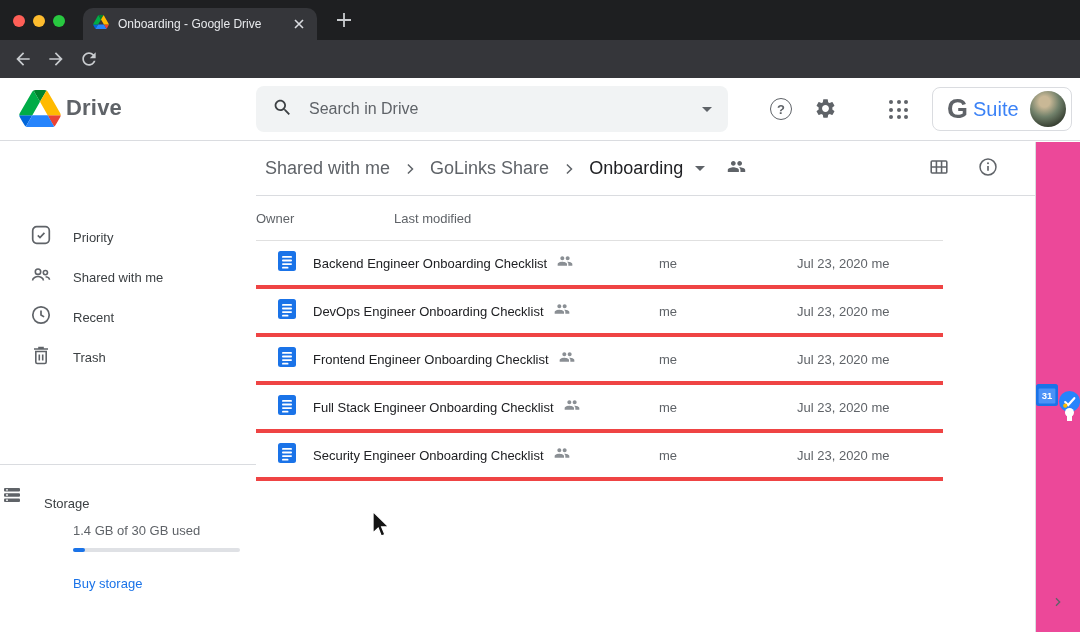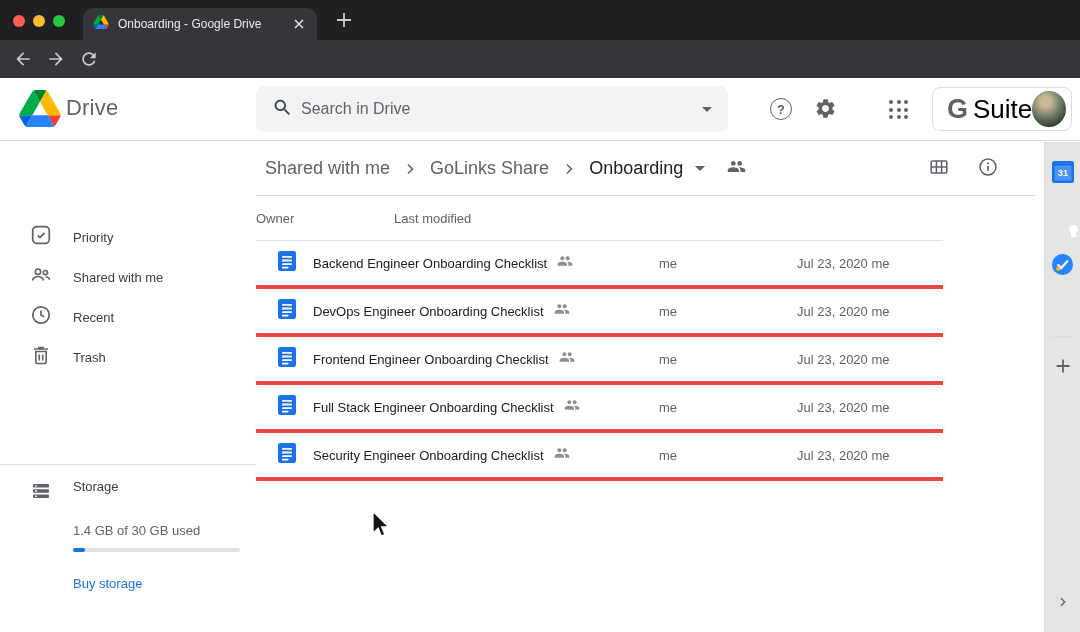--- a/index.html
+++ b/index.html
@@ -30,51 +30,51 @@
   .ext-teal i { position:absolute; left:5.5px; top:5.5px; width:10px; height:10px; border:1.6px solid #e6fbff; transform:rotate(45deg); border-radius:2px; display:block; }
   .br-avatar { width:24px; height:24px; border-radius:50%;
                background:radial-gradient(circle at 38% 32%, #b9a98e 0 18%, #7d8a6d 42%, #3c4436 78%, #23281f); }
   .menu-dots { display:flex; flex-direction:column; gap:3px; }
   .menu-dots i { width:3.4px; height:3.4px; border-radius:50%; background:#c9cccf; display:block; }
 
   
   .drive-header { position:absolute; left:0; top:78px; width:100%; height:63px; background:#fff;
                   border-bottom:1px solid #dadce0; }
   .drv-logo { position:absolute; left:19px; top:12px; }
-  .drv-word { position:absolute; left:66px; top:17px; font-size:22px; color:#5f6368; letter-spacing:.2px; }
+  .drv-word { position:absolute; left:66px; top:17px; font-size:22px; color:#5f6368; letter-spacing:.2px;font-weight:bold; }
   .searchbar { position:absolute; left:256px; top:8px; width:472px; height:46px; background:#f1f3f4;
                border-radius:8px; display:flex; align-items:center; padding:0 16px; }
-  .search-ph { color:#5f6368; font-size:16px; margin-left:8px; flex:1; }
+  .search-ph { color:#5f6368; font-size:16px; margin-left:16px; flex:1; }
   .caret-dn { width:0; height:0; border-left:5px solid transparent; border-right:5px solid transparent;
               border-top:5.5px solid #5f6368; }
   .hdr-ic { position:absolute; top:20px; }
   .circle-q { width:22px; height:22px; border:1.7px solid #5f6368; border-radius:50%; color:#5f6368;
               font-size:13px; font-weight:700; display:flex; align-items:center; justify-content:center; }
   .dots9 { display:grid; grid-template-columns:repeat(3,4px); grid-gap:3.5px; }
   .dots9 i { width:4px; height:4px; border-radius:50%; background:#5f6368; display:block; }
   .gsuite { position:absolute; right:8px; top:9px; width:140px; height:44px; border:1px solid #dadce0;
             border-radius:8px; display:flex; align-items:center; padding:0 5px 0 14px; }
   .gs-g { font-size:27px; font-weight:600; color:#5f6368; }
-  .gs-w { font-size:26px; color:#000000; margin-left:5px; flex:1; }
+  .gs-w { font-size:20px; color:#3b82f6; margin-left:5px; flex:1; }
   .gs-avatar { width:36px; height:36px; border-radius:50%;
                background:radial-gradient(circle at 40% 30%, #c9b896 0 16%, #70806a 45%, #32392c 80%, #1d2019); }
 
   
   .sidebar { position:absolute; left:0; top:142px; width:256px; bottom:0; background:#fff; }
   .new-btn { position:absolute; left:12px; top:10px; width:118px; height:48px; background:#fff;
              border:1px solid #f1f1f1; border-radius:24px; display:flex; align-items:center; padding-left:15px;
              box-shadow:0 1px 2px rgba(60,64,67,.3), 0 1px 3px 1px rgba(60,64,67,.15); }
   .new-lbl { font-size:14px; color:#3c4043; font-weight:500; margin-left:13px; }
   .nav { position:absolute; left:0; top:75px; width:100%; }
   .nav-item { height:40px; display:flex; align-items:center; padding-left:29px; position:relative; }
   .nav-item .lbl { font-size:13px; color:#3c4043; margin-left:20px; font-weight:500; }
   .expander { position:absolute; left:11px; width:0; height:0; border-top:4.5px solid transparent;
               border-bottom:4.5px solid transparent; border-left:6px solid #5f6368; }
   .storage-sec { position:absolute; left:0; top:322px; width:100%; border-top:1px solid #dadce0; padding-top:14px; }
-  .storage-row { height:32px; display:flex; align-items:flex-start; padding-left:29px; }
+  .storage-row { height:32px; display:flex; align-items:flex-end; }
   .storage-row .lbl { font-size:13px; color:#3c4043; margin-left:20px; font-weight:500; }
   .usage { font-size:13px; color:#5f6368; margin:12px 0 0 73px; }
   .bar { position:relative; margin:10px 0 0 73px; width:167px; height:4px; border-radius:2px; background:#dfe1e5; }
   .bar i { position:absolute; left:0; top:0; height:4px; width:7%; border-radius:2px; background:#1a73e8; display:block; }
   .buy { margin:24px 0 0 73px; font-size:13px; font-weight:500; color:#1a73e8; cursor:pointer; display:inline-block; }
 
   
   .main { position:absolute; left:256px; top:142px; right:45px; bottom:0; background:#fff; }
   .main-toolbar { height:54px; border-bottom:1px solid #dadce0; display:flex; align-items:center; padding:0 36px 0 9px; }
   .crumb { font-size:18px; color:#5f6368; white-space:nowrap; }
@@ -89,22 +89,22 @@
   .c-name { flex:0 0 403px; padding-left:9px; display:flex; align-items:center; }
   .c-owner { flex:0 0 138px; }
   .c-mod { flex:1; }
   .trow { height:48px; width:687px; display:flex; align-items:center; border-bottom:4px solid #ef4444; }
   .trow .c-name { padding-left:22px; }
   .fname { font-size:13px; color:#202124; font-weight:500; margin-left:17px; white-space:nowrap; }
   .row-people { margin-left:10px; }
   .cell { font-size:13px; color:#5f6368; }
 
   
-  .rail { position:absolute; right:0; top:142px; width:36px; bottom:0; border-left:1px solid #dadce0;
-          background:#e5e5e5; display:flex; flex-direction:column; align-items:center; }
+  .rail { position:absolute; right:0; top:142px; width:45px; bottom:0; border-left:1px solid #dadce0;
+          background:#ec4899; display:flex; align-items:center; }
   .rail-ic { margin-top:0; }
   .rail-div { width:24px; border-top:1px solid #dadce0; margin-top:56px; }
   .rail-plus { margin-top:19px; }
   .rail-chevron { position:absolute; bottom:18px; left:50%; transform:translateX(-50%); }
   .keep-sq { width:22px; height:22px; border-radius:3px; background:#f9ab00; position:relative; }
   .keep-sq b { position:absolute; left:6.5px; top:4.5px; width:9px; height:9px; border-radius:50%; background:#fff; display:block; }
   .keep-sq i { position:absolute; left:8.5px; top:12.5px; width:5px; height:4.5px; background:#fff; display:block; }
 
   .cursor { position:absolute; left:371px; top:510px; z-index:50; pointer-events:none; }
 </style>

